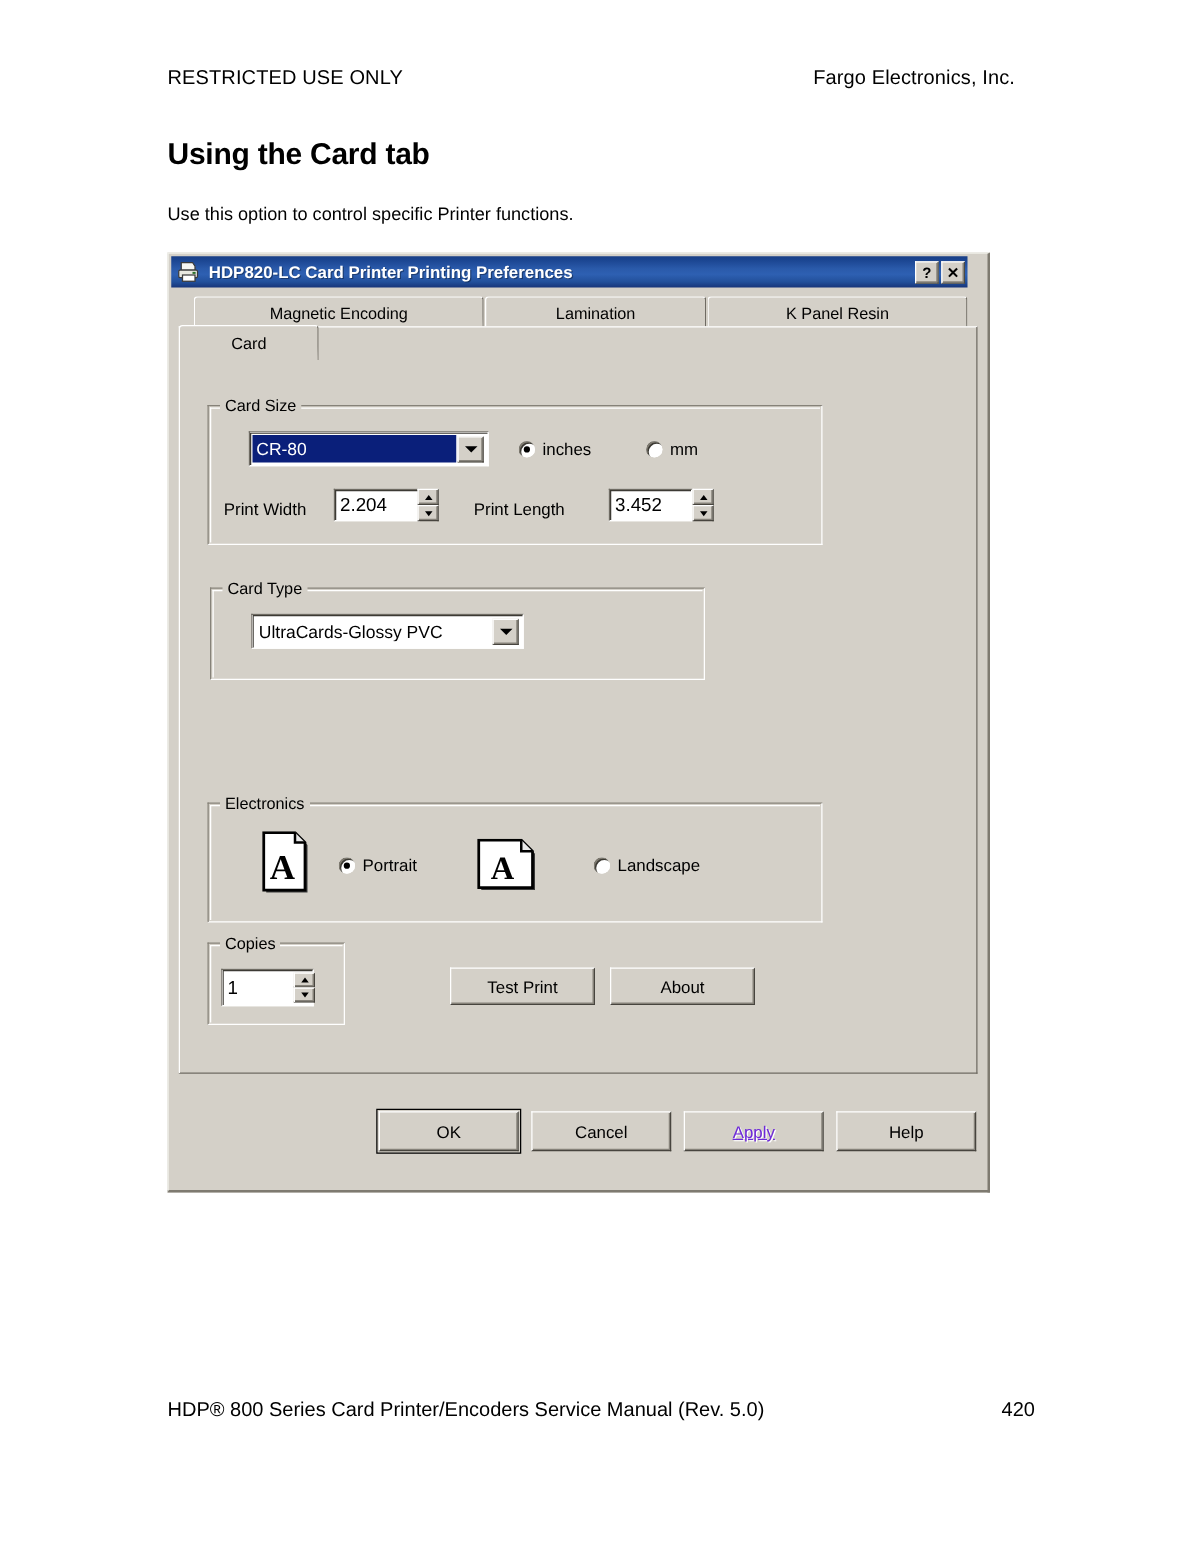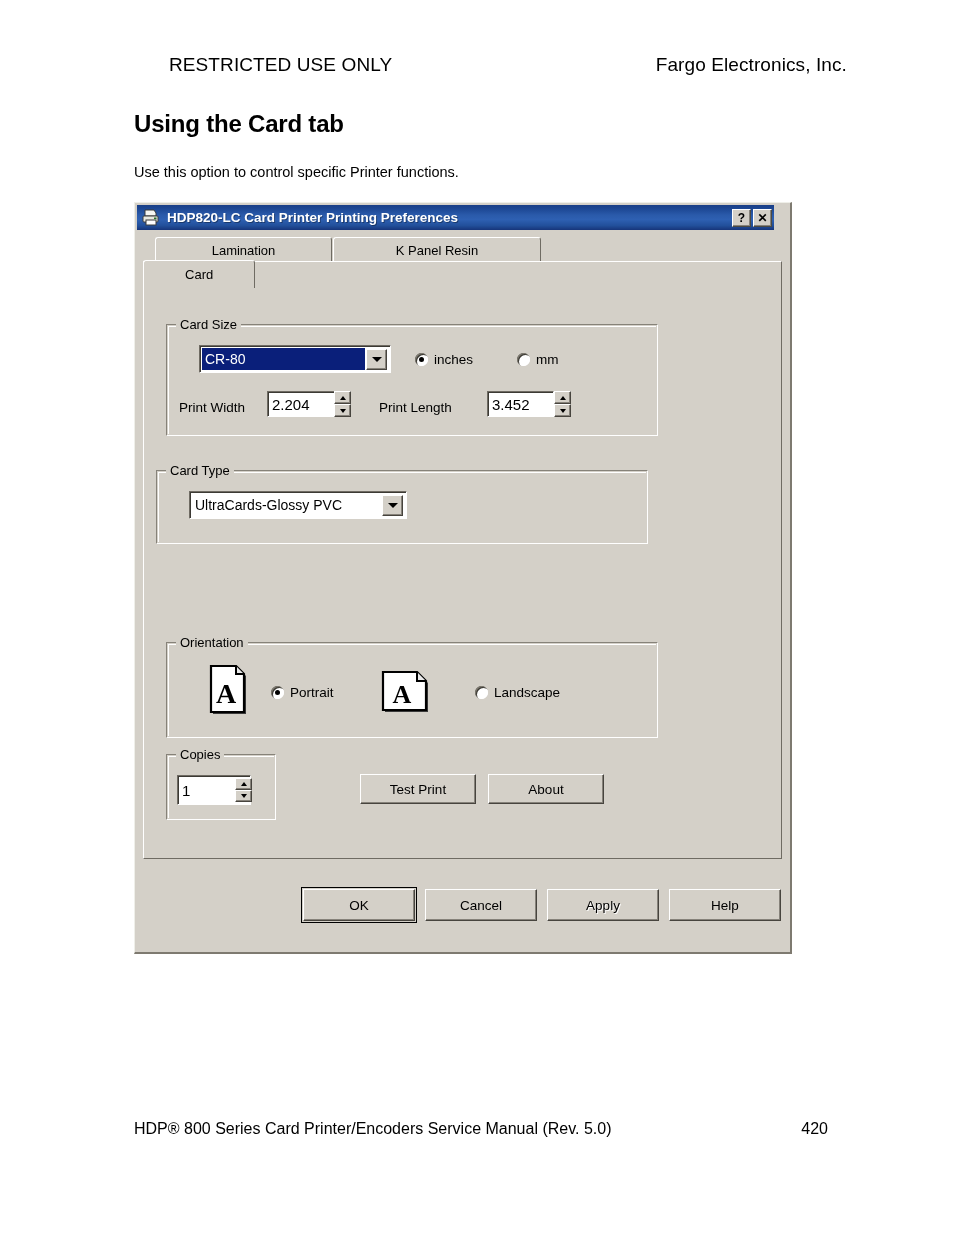--- a/index.html
+++ b/index.html
@@ -17,23 +17,22 @@
   }
 
   
   .page-header {
     position: absolute;
     left: 134px;
     top: 54px;
     width: 678px;
     display: flex;
     justify-content: space-between;
-    font-size: 19px;
+    font-size: 16px;
     letter-spacing: .1px;
-    margin-left: 35px;
   }
   .page-title {
     position: absolute;
     left: 134px;
     top: 110px;
     font-size: 24px;
     font-weight: bold;
     letter-spacing: -.2px;
   }
   .page-intro {
@@ -316,21 +315,21 @@
     display: flex;
     align-items: center;
     justify-content: center;
     font-size: 13.5px;
     box-sizing: border-box;
   }
   .btn.default {
     outline: 1px solid #000000;
     outline-offset: 1px;
   }
-  .btn.disabled { color: #000000; text-shadow: 1px 1px 0 #ffffff; }
+  .btn.disabled { color: #6d28d9; text-shadow: 1px 1px 0 #ffffff; text-decoration: underline; }
 
   .page-icon { position: absolute; }
 
   .bottom-bar { position: absolute; left: 0; right: 0; top: 664px; height: 86px; }
 </style>
 </head>
 <body>
 
 <div class="page-header">
   <span>RESTRICTED USE ONLY</span>
@@ -351,20 +350,21 @@
         <rect x="13" y="8.5" width="2.5" height="1.6" fill="#2a6f2a"></rect>
       </svg>
     </span>
     <span class="tb-text">HDP820-LC Card Printer Printing Preferences</span>
     <div class="tb-btn">?</div>
     <div class="tb-btn">✕</div>
   </div>
 
   <div class="tabs-area">
     <div class="tab-row row1">
+      <div class="tab" style="width:232px">Magnetic Encoding</div>
       <div class="tab" style="width:177px">Lamination</div>
       <div class="tab" style="width:208px">K Panel Resin</div>
     </div>
     <div class="tab-row row2">
       <div class="tab active" style="width:113px">Card</div>
       <div class="tab" style="width:182px">Device Options</div>
       <div class="tab" style="width:158px">Image Color</div>
       <div class="tab" style="width:186px">Image Transfer</div>
     </div>
   </div>
@@ -407,32 +407,32 @@
         <div class="spin" style="left:387px; top:66px; height:26px;">
           <div class="sp-btn">
               <i class="tri-up"></i>
             </div>
           <div class="sp-btn">
               <i class="tri-dn"></i>
             </div>
         </div>
       </div>
 
-      <div class="groupbox" style="left:12px; top:208px; width:492px; height:74px;">
+      <div class="groupbox" style="left:24px; top:208px; width:396px; height:74px;">
         <span class="gb-label">Card Type</span>
         <div class="combo" style="left:32px; top:20px; width:218px; height:28px;">
           <span class="combo-text">UltraCards-Glossy PVC</span>
           <span class="combo-arrow">
               <i class="caret-down"></i>
             </span>
         </div>
       </div>
 
       <div class="groupbox" style="left:22px; top:380px; width:492px; height:96px;">
-        <span class="gb-label">Orientation</span>
+        <span class="gb-label">Electronics</span>
 
         <span class="page-icon" style="left:42px; top:22px;">
           <svg width="42" height="54" viewBox="0 0 42 54">
             <path d="M4,3 H29 L37,11 V49 H4 Z" fill="#3a3a3a"></path>
             <path d="M2,1 H27 L35,9 V47 H2 Z" fill="#ffffff" stroke="#000000" stroke-width="2.2"></path>
             <path d="M27,1 L27,9 L35,9" fill="#e9e9e9" stroke="#000000" stroke-width="2"></path>
             <text x="17" y="38" font-family="'Liberation Serif',serif" font-size="28" font-weight="bold" text-anchor="middle" fill="#000000">A</text>
           </svg>
         </span>
         <div class="radio checked" style="left:104px; top:42px;">

